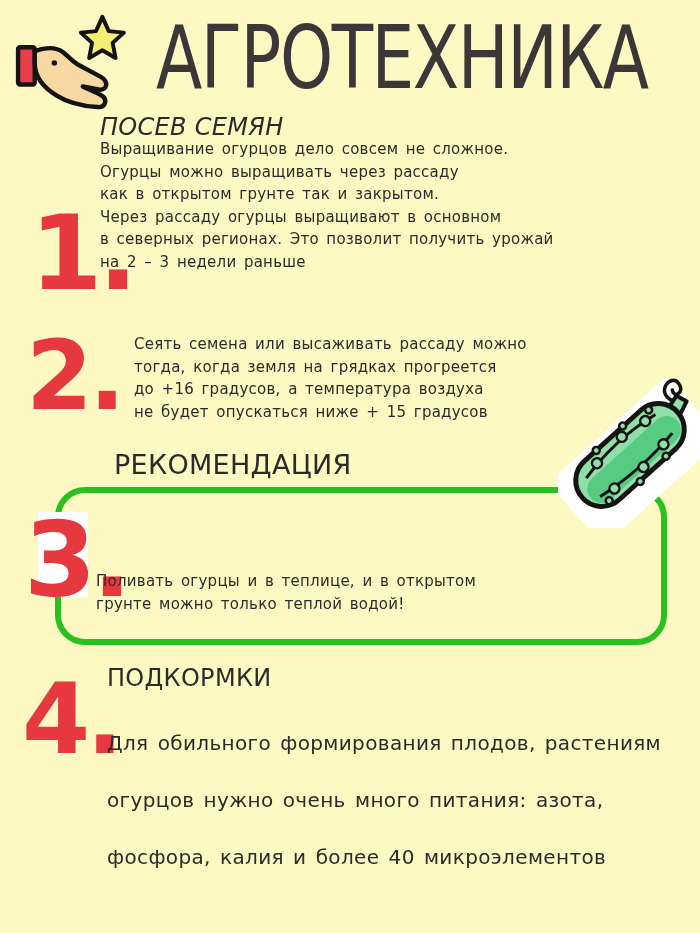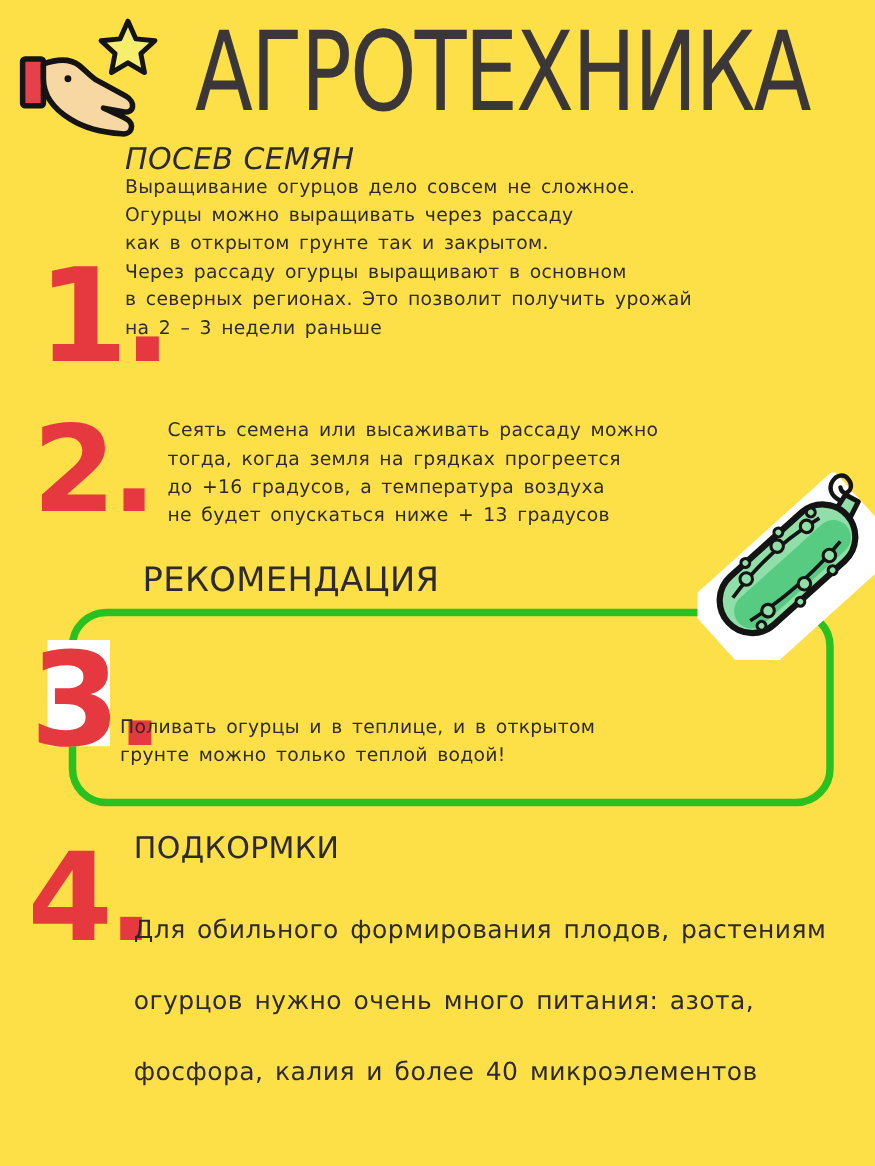--- a/index.html
+++ b/index.html
@@ -1,17 +1,17 @@
 <!DOCTYPE html>
 <html><head>
 <meta charset="utf-8">
 <style>
   html,body{margin:0;padding:0;background:#ffffff;}
   #page{
-    position:relative;width:700px;height:933px;background:#fde047;
+    position:relative;width:700px;height:933px;background:#fef9c3;
     font-family:"DejaVu Sans",sans-serif;overflow:hidden;color:#2d2a2b;
   }
   .abs{position:absolute;}
   .title{
     font-size:88px;line-height:1;color:#3b3637;letter-spacing:-2px;
     transform:scaleX(.77);transform-origin:left top;white-space:nowrap;font-weight:400;
   }
   .sec-heading{font-size:24px;line-height:1.15;color:#2d2a2b;letter-spacing:.3px;white-space:nowrap;}
   .label-heading{font-size:27px;line-height:1.15;color:#2d2a2b;letter-spacing:.3px;white-space:nowrap;}
   .body-text{font-size:15px;letter-spacing:.25px;word-spacing:2.5px;color:#2d2a2b;}
@@ -56,21 +56,21 @@
     <div class="ln">Через рассаду огурцы выращивают в основном</div>
     <div class="ln">в северных регионах. Это позволит получить урожай</div>
     <div class="ln">на 2 – 3 недели раньше</div>
   </div>
 
   <div class="abs num" style="left:26px;top:328px;font-size:96px;">2.</div>
   <div class="abs body-text z3" style="left:106px;top:333px;margin-left:28px;">
     <div class="ln">Сеять семена или высаживать рассаду можно</div>
     <div class="ln">тогда, когда земля на грядках прогреется</div>
     <div class="ln">до +16 градусов, а температура воздуха</div>
-    <div class="ln">не будет опускаться ниже + 13 градусов</div>
+    <div class="ln">не будет опускаться ниже + 15 градусов</div>
   </div>
 
   <div class="abs label-heading z3" style="left:114px;top:449px;">РЕКОМЕНДАЦИЯ</div>
 
   <div class="abs green-box"></div>
 
   <div class="abs mask" style="left:38px;top:512px;width:50px;height:85px;"></div>
 
   <div class="abs num" style="left:24px;top:508px;font-size:104px;">3.</div>
   <div class="abs body-text box-text z3" style="left:96px;top:570px;">

